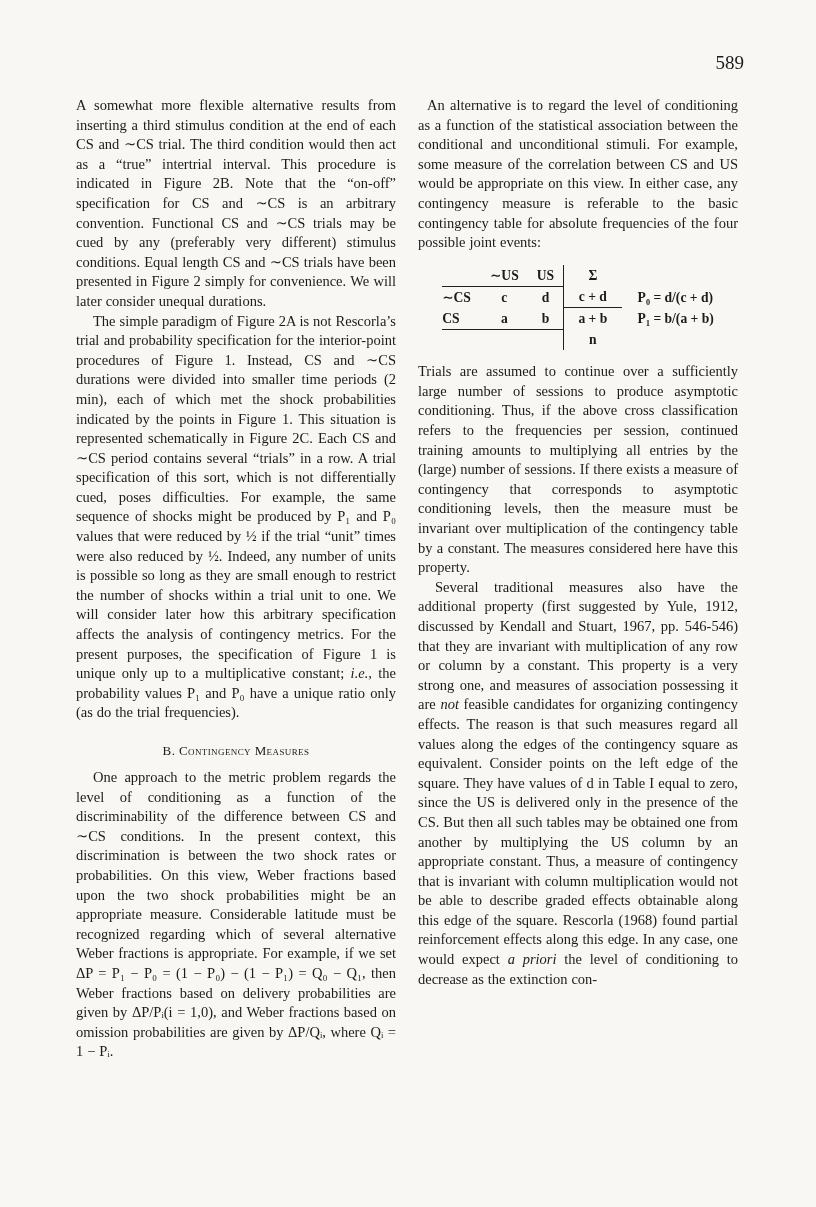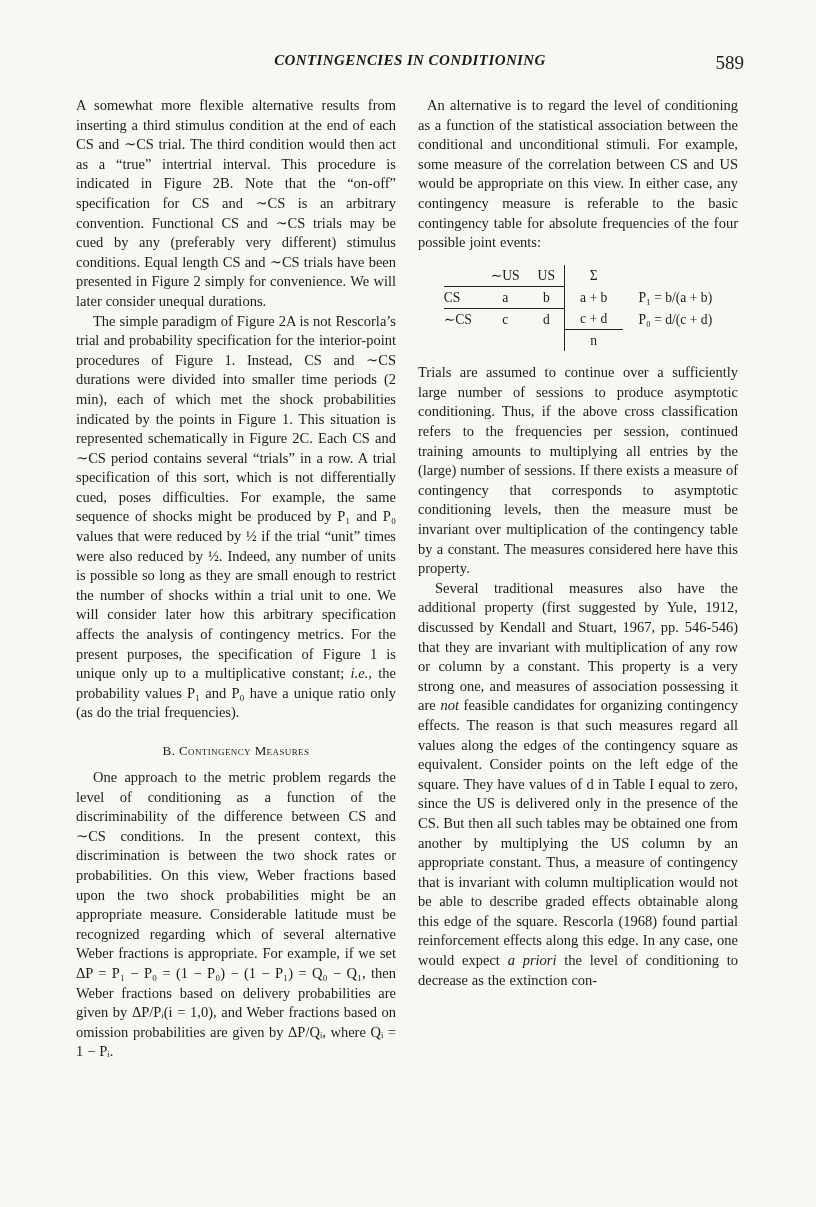--- a/index.html
+++ b/index.html
@@ -67,21 +67,21 @@
   .table-title {
     text-align: center;
     font-weight: bold;
     font-size: 13.6px;
     margin-bottom: 7px;
   }
   table.ctable {
     border-collapse: collapse;
   }
   table.ctable td {
-    font-weight: normal;
+    font-weight: bold;
     font-size: 13.6px;
     line-height: 19px;
     padding: 1px 9px;
     text-align: center;
     vertical-align: middle;
   }
   table.ctable td.lbl {
     text-align: left;
     padding: 1px 10px 1px 0;
     min-width: 34px;
@@ -94,21 +94,20 @@
   table.ctable td.hb { border-bottom: 1.4px solid #222; }
   table.ctable td.vl { border-left: 1.4px solid #222; min-width: 58px; }
   table.ctable td.bb { border-bottom: 1.4px solid #222; }
 </style>
 </head>
 <body>
 
 <div class="page">
 
   <div class="header">
-    <div class="running-title">CONTINGENCIES IN CONDITIONING</div>
     <div class="page-number">589</div>
   </div>
 
   <div class="columns">
 
     <div class="col">
       <p class="para no-indent">A somewhat more flexible alternative results from inserting a third stimulus condition at the end of each CS and ∼CS trial. The third condition would then act as a “true” intertrial interval. This procedure is indicated in Figure 2B. Note that the “on-off” specification for CS and ∼CS is an arbitrary convention. Functional CS and ∼CS trials may be cued by any (preferably very different) stimulus conditions. Equal length CS and ∼CS trials have been presented in Figure 2 simply for convenience. We will later consider unequal durations.</p>
       <p class="para">The simple paradigm of Figure 2A is not Rescorla’s trial and probability specification for the interior-point procedures of Figure 1. Instead, CS and ∼CS durations were divided into smaller time periods (2 min), each of which met the shock probabilities indicated by the points in Figure 1. This situation is represented schematically in Figure 2C. Each CS and ∼CS period contains several “trials” in a row. A trial specification of this sort, which is not differentially cued, poses difficulties. For example, the same sequence of shocks might be produced by P₁ and P₀ values that were reduced by ½ if the trial “unit” times were also reduced by ½. Indeed, any number of units is possible so long as they are small enough to restrict the number of shocks within a trial unit to one. We will consider later how this arbitrary specification affects the analysis of contingency metrics. For the present purposes, the specification of Figure 1 is unique only up to a multiplicative constant; <i>i.e.,</i> the probability values P₁ and P₀ have a unique ratio only (as do the trial frequencies).</p>
       <h3 class="section-heading">B. Contingency Measures</h3>
       <p class="para">One approach to the metric problem regards the level of conditioning as a function of the discriminability of the difference between CS and ∼CS conditions. In the present context, this discrimination is between the two shock rates or probabilities. On this view, Weber fractions based upon the two shock probabilities might be an appropriate measure. Considerable latitude must be recognized regarding which of several alternative Weber fractions is appropriate. For example, if we set ΔP = P₁ − P₀ = (1 − P₀) − (1 − P₁) = Q₀ − Q₁, then Weber fractions based on delivery probabilities are given by ΔP/Pᵢ(i = 1,0), and Weber fractions based on omission probabilities are given by ΔP/Qᵢ, where Qᵢ = 1 − Pᵢ.</p>
@@ -121,32 +120,32 @@
         <table class="ctable">
           <tbody>
               <tr>
             <td class="lbl hb"></td>
             <td class="hb">∼US</td>
             <td class="hb">US</td>
             <td class="vl">Σ</td>
             <td class="f"></td>
           </tr>
           <tr>
+            <td class="lbl">∼CS</td>
+            <td>c</td>
+            <td>d</td>
+            <td class="vl bb">c + d</td>
+            <td class="f">P₀ = d/(c + d)</td>
+          </tr>
+          <tr>
             <td class="lbl hb">CS</td>
             <td class="hb">a</td>
             <td class="hb">b</td>
             <td class="vl">a + b</td>
             <td class="f">P₁ = b/(a + b)</td>
-          </tr>
-          <tr>
-            <td class="lbl">∼CS</td>
-            <td>c</td>
-            <td>d</td>
-            <td class="vl bb">c + d</td>
-            <td class="f">P₀ = d/(c + d)</td>
           </tr>
           <tr>
             <td class="lbl"></td>
             <td></td>
             <td></td>
             <td class="vl">n</td>
             <td class="f"></td>
           </tr>
         </tbody>
           </table>

